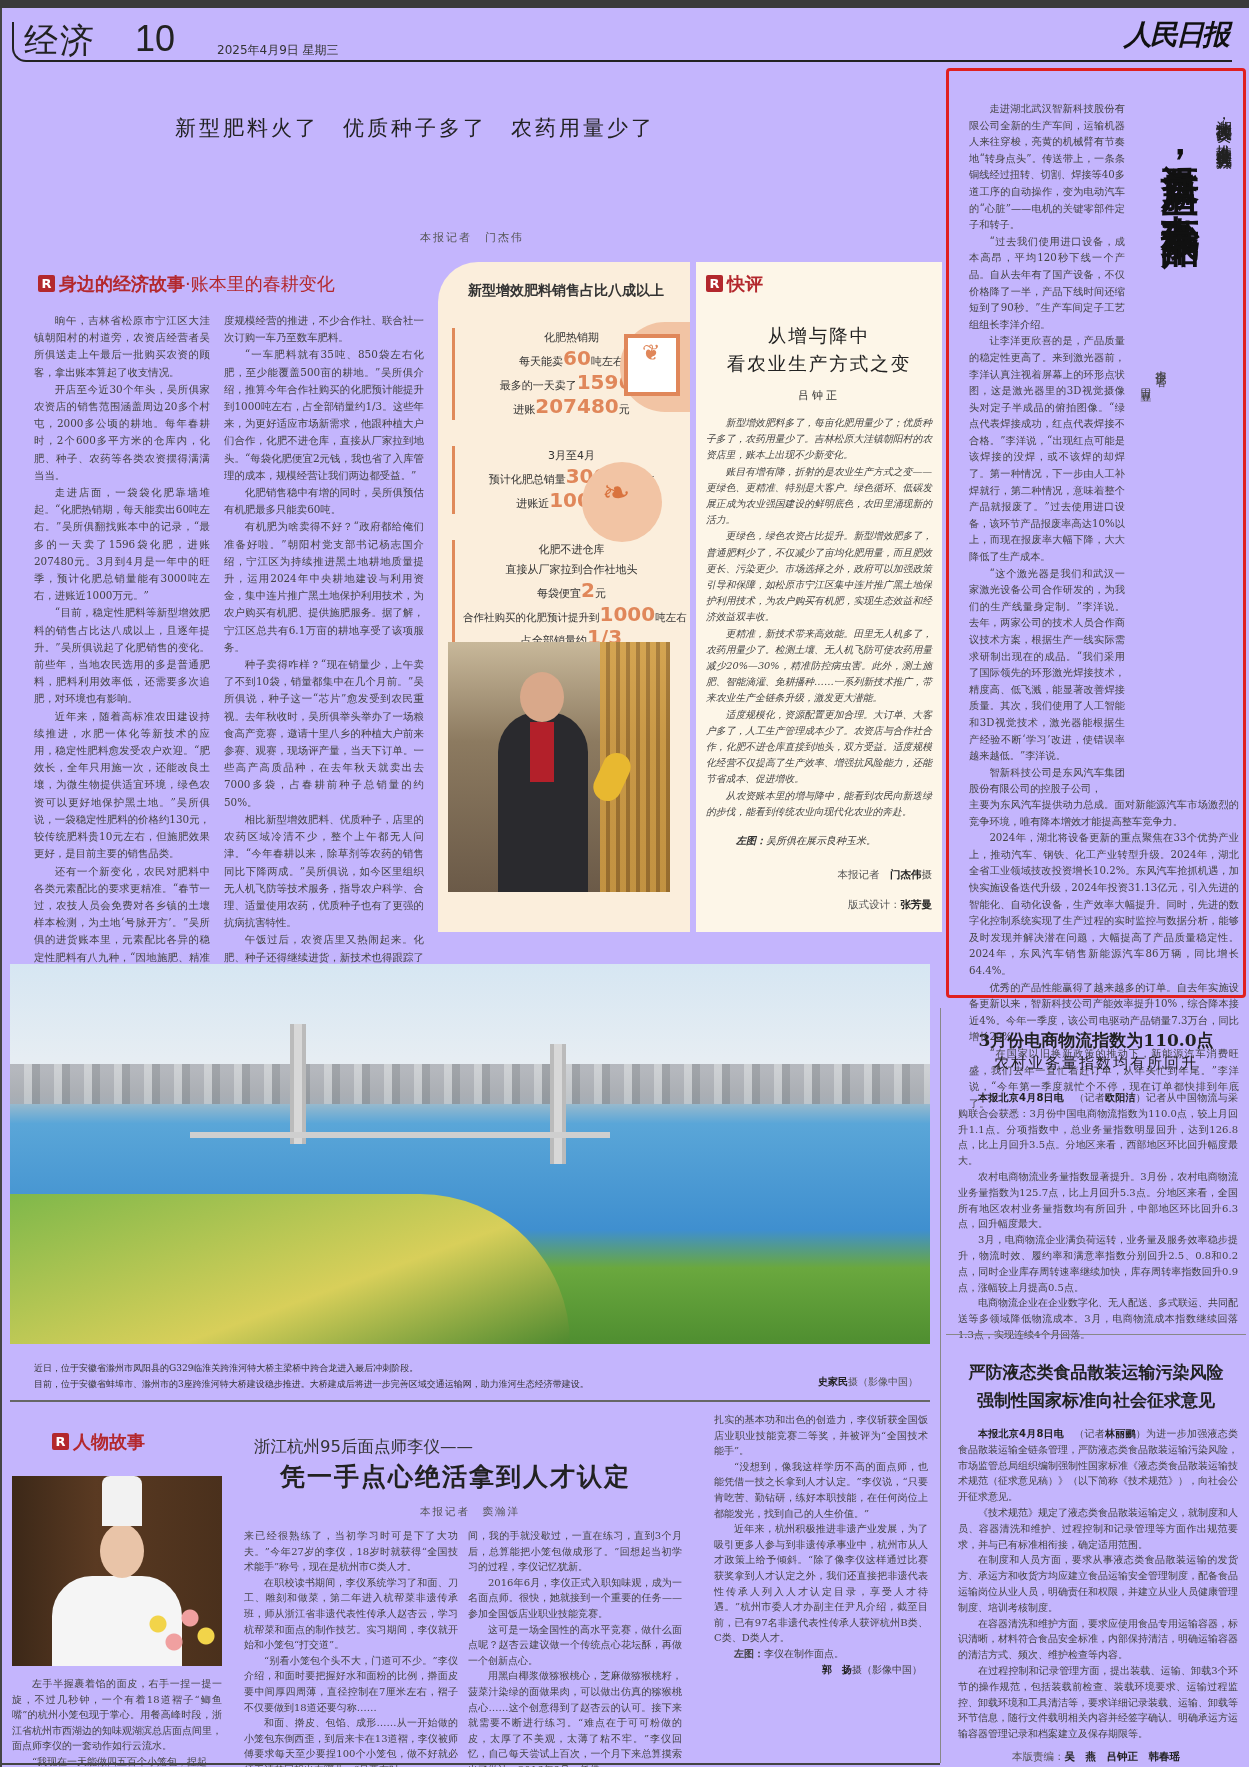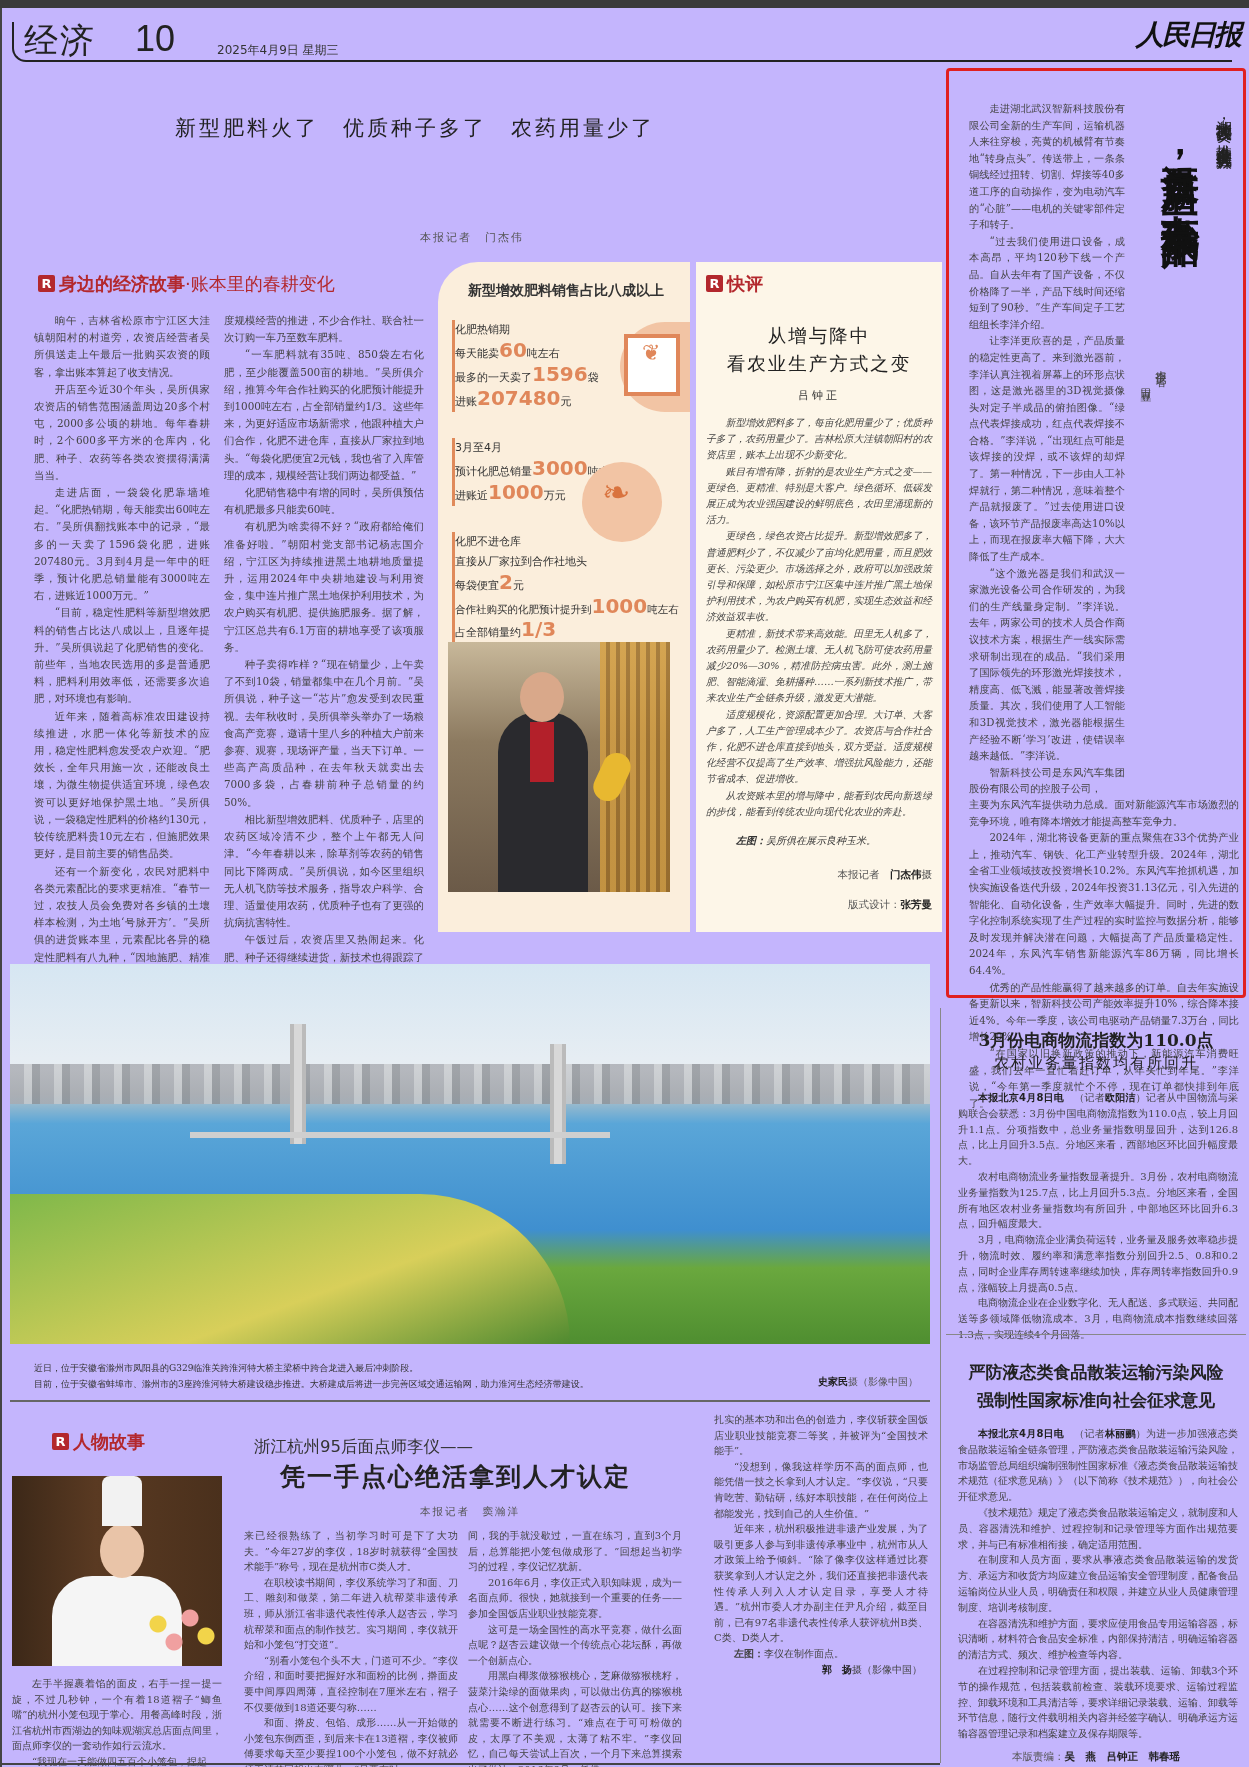--- a/index.html
+++ b/index.html
@@ -3,32 +3,32 @@
 <meta charset="utf-8">
 <style>
   * { box-sizing: border-box; margin: 0; padding: 0; }
   body { width: 1249px; height: 1767px; background: #3a3a3a; font-family: "DejaVu Serif", serif; color: #333; position: relative; overflow: hidden; }
   .page { position: absolute; left: 0; top: 8px; width: 1249px; height: 1759px; background: #c4b5fd; }
   .masthead { position: absolute; left: 10px; top: 8px; width: 1230px; height: 50px; }
   .mast-bracket { position: absolute; left: 2px; top: 6px; width: 1220px; height: 40px; border-left: 2px solid #222; border-bottom: 2px solid #222; border-bottom-left-radius: 14px; }
   .mast-section { position: absolute; left: 14px; top: 2px; font-family: "DejaVu Sans", sans-serif; font-size: 34px; color: #222; letter-spacing: 2px; }
   .mast-num { position: absolute; left: 125px; top: 2px; font-family: "Liberation Sans", sans-serif; font-size: 36px; color: #222; }
   .mast-date { position: absolute; left: 207px; top: 26px; font-family: "DejaVu Sans", sans-serif; font-size: 12px; color: #333; }
-  .mast-logo { position: absolute; right: 0; top: 0px; font-family: "DejaVu Serif", serif; font-style: italic; font-weight: bold; font-size: 28px; color: #111; letter-spacing: -2px; }
+  .mast-logo { position: absolute; right: 12px; top: 0px; font-family: "DejaVu Serif", serif; font-style: italic; font-weight: bold; font-size: 28px; color: #111; letter-spacing: -2px; }
   .kicker { position: absolute; left: 0; top: 106px; width: 830px; text-align: center; font-size: 21px; color: #222; letter-spacing: 3px; }
   .headline { position: absolute; left: 0; top: 150px; width: 900px; padding-left: 38px; font-family: "DejaVu Sans", sans-serif; font-weight: bold; font-size: 42px; color: #1a1a1a; letter-spacing: 2px; }
   .byline-top { position: absolute; left: 420px; top: 222px; font-size: 11px; color: #555; letter-spacing: 2px; }
   .sec-title { position: absolute; left: 38px; top: 264px; font-family: "DejaVu Sans", sans-serif; font-size: 18px; font-weight: bold; color: #b3282d; }
   .sec-title .light { font-weight: normal; }
   .rbox { display: inline-block; background: #b3282d; color: #fff; font-family: "DejaVu Sans", sans-serif; font-weight: bold; font-size: 13px; width: 17px; height: 17px; line-height: 17px; text-align: center; border-radius: 2px; margin-right: 4px; vertical-align: 2px; }
   .col { position: absolute; font-size: 10.4px; line-height: 17.2px; color: #444; text-align: justify; }
   .col p { text-indent: 2em; }
   .info { position: absolute; left: 438px; top: 254px; width: 252px; height: 670px; background: #fbeedc; border-radius: 40px 0 0 0; padding: 20px 10px 0 14px; }
-  .info h3 { font-family: "DejaVu Sans", sans-serif; font-size: 14px; color: #333; text-align: center; margin-bottom: 20px; font-weight: bold; }
-  .info .blk { border-left: 3px solid #e08a5a; padding-left: 0; margin-bottom: 26px; font-family: "DejaVu Sans", sans-serif; font-size: 11px; line-height: 20px; color: #333; }
+  .info h3 { font-family: "DejaVu Sans", sans-serif; font-size: 14px; color: #333; text-align: center; margin-bottom: 28px; font-weight: bold; }
+  .info .blk { border-left: 3px solid #e08a5a; padding-left: 8px; margin-bottom: 26px; font-family: "DejaVu Sans", sans-serif; font-size: 11px; line-height: 20px; color: #333; text-align: center; }
   .info .big { color: #e0875a; font-size: 20px; font-weight: bold; }
   .icon-bag { position: absolute; right: 0; top: 60px; width: 70px; height: 90px; background: #f2c4a4; border-radius: 45px 0 0 45px; }
   .icon-bag .bag { position: absolute; left: 4px; top: 12px; width: 56px; height: 62px; border: 4px solid #e0875a; background: #fff; }
   .icon-bag .sprout { position: absolute; left: 22px; top: 18px; font-size: 22px; color: #e0875a; }
   .icon-leaf { position: absolute; left: 144px; top: 200px; width: 80px; height: 80px; background: #f2c4a4; border-radius: 50%; }
   .icon-leaf span { position: absolute; left: 20px; top: 10px; font-size: 34px; color: #d9733e; }
   .photo-farmer { position: absolute; left: 10px; top: 380px; width: 222px; height: 250px; background: linear-gradient(180deg,#c8b89a 0%,#8c7a60 40%,#6b5a48 100%); overflow: hidden; }
   .photo-farmer .person { position: absolute; left: 50px; top: 70px; width: 90px; height: 180px; background: #2a2a2e; border-radius: 40px 40px 0 0; }
   .photo-farmer .head { position: absolute; left: 72px; top: 30px; width: 44px; height: 50px; background: #d9a88a; border-radius: 50%; }
   .photo-farmer .shirt { position: absolute; left: 82px; top: 80px; width: 24px; height: 60px; background: #b3202a; }

